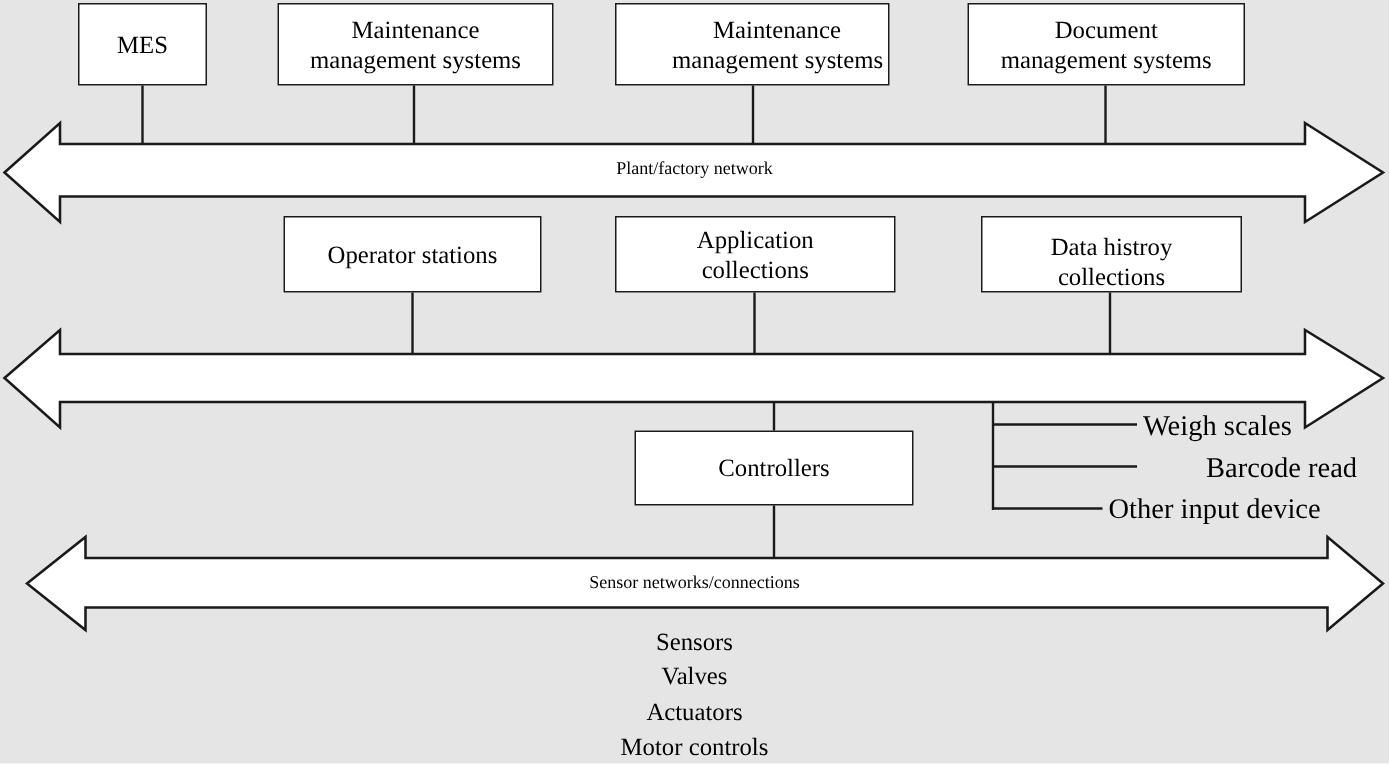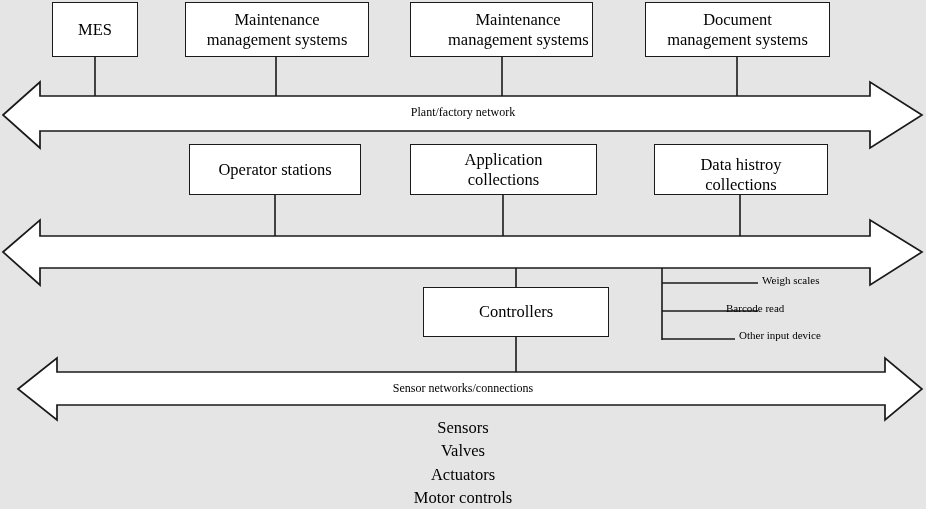--- a/index.html
+++ b/index.html
@@ -48,21 +48,21 @@
     position: absolute;
     width: 926px;
     text-align: center;
     color: #000000;
     font-size: 12px;
     line-height: 1;
   }
   .branch-label {
     position: absolute;
     color: #000000;
-    font-size: 11px;
+    font-size: 19px;
     line-height: 1;
     white-space: nowrap;
   }
   .bottom-list {
     position: absolute;
     left: 0;
     width: 926px;
     text-align: center;
     color: #000000;
     font-size: 16.5px;
@@ -158,21 +158,21 @@
     <path d="M 18,389 L 57,358 L 57,372 L 885,372 L 885,358 L 922,389 L 885,420 L 885,405 L 57,405 L 57,420 Z" fill="#ffffff" stroke="#1a1a1a" stroke-width="1.7" stroke-linejoin="miter"></path>
   </svg>
 
   <div class="bus-label" style="left:0; top:106px;">Plant/factory network</div>
 
 
   <div class="bus-label" style="left:0; top:382px;">Sensor networks/connections</div>
 
   <div class="branch-label" style="left:762px; top:275px;">Weigh scales</div>
 
-  <div class="branch-label" style="left:726px; top:303px;">Barcode read</div>
+  <div class="branch-label" style="left:804px; top:303px;">Barcode read</div>
 
   <div class="branch-label" style="left:739px; top:330px;">Other input device</div>
 
   <div class="bottom-list" style="top:416px;">
     <span>Sensors</span>
     <span>Valves</span>
     <span>Actuators</span>
     <span>Motor controls</span>
   </div>
 

